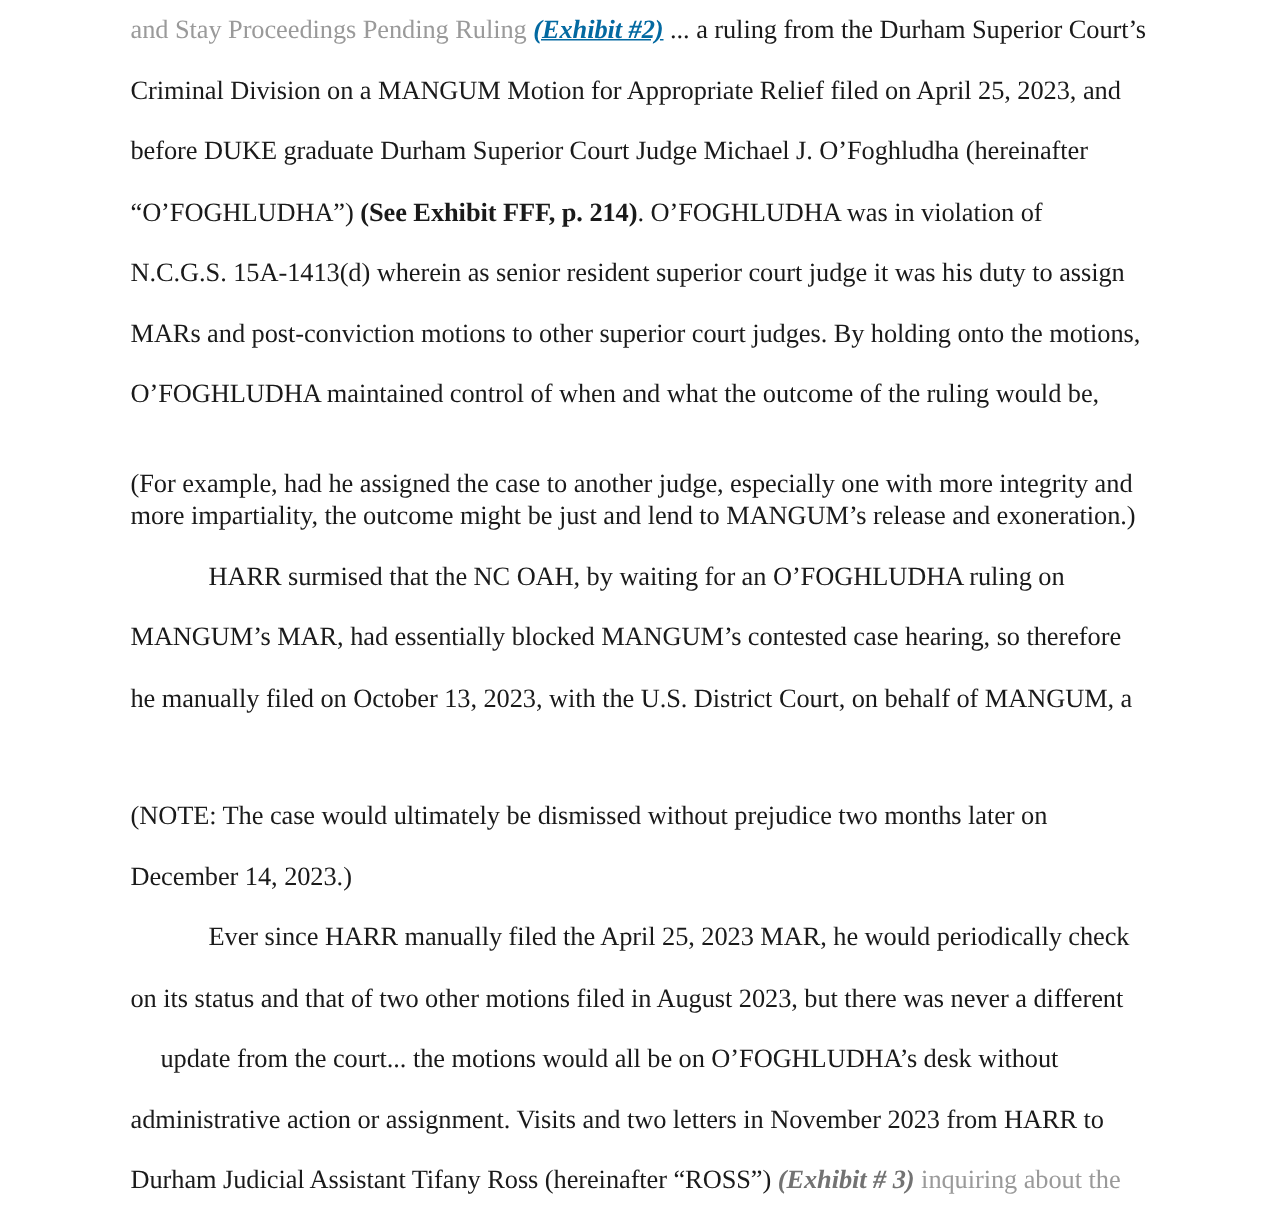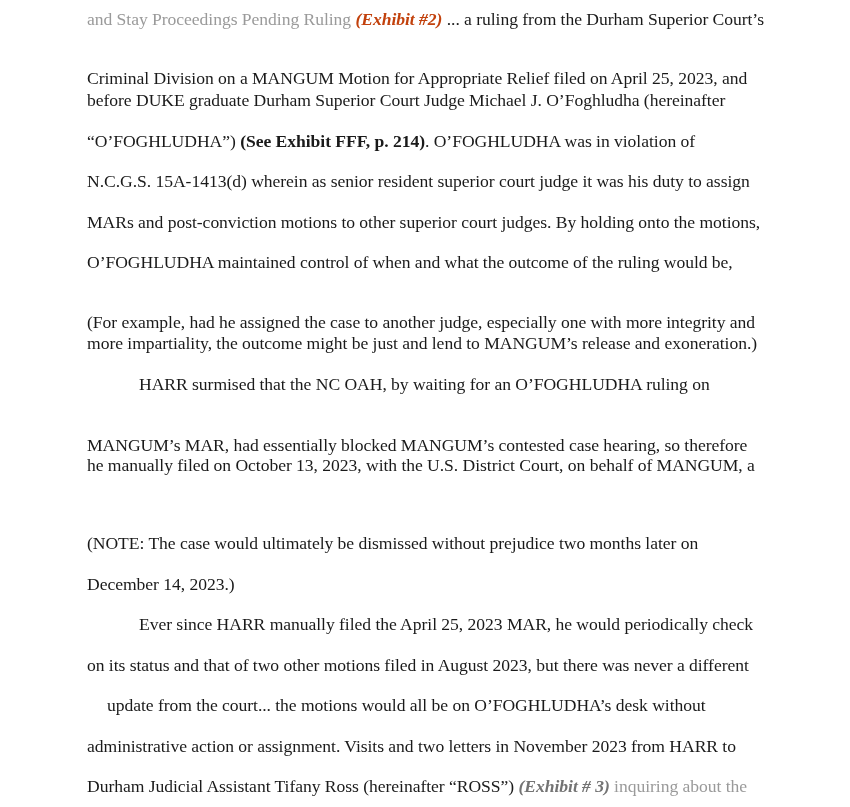--- a/index.html
+++ b/index.html
@@ -27,55 +27,56 @@
     white-space: nowrap;
     font-family: "Liberation Serif", "DejaVu Serif", serif;
     font-size: 17.6px;
     line-height: 22px;
     color: #1a1a1a;
     letter-spacing: -0.05px;
   }
   .line.indent { left: 139px; }
   .faded { color: #9a9a9a; }
   .exhibit-faded {
-    color: #c2410c;
+    color: #0369a1;
     font-style: italic;
     font-weight: bold;
+    text-decoration: underline;
   }
   .exhibit {
     color: #737373;
     font-style: italic;
     font-weight: bold;
   }
   .bold { font-weight: bold; }
 </style>
 </head>
 <body>
 
 <div class="page">
 
   <div class="line" style="top:8px;">
     <span class="faded">and Stay Proceedings Pending Ruling </span><span class="exhibit-faded">(Exhibit #2)</span><span> ... a ruling from the Durham Superior Court’s</span>
   </div>
 
-  <div class="line" style="top:67px;">Criminal Division on a MANGUM Motion for Appropriate Relief filed on April 25, 2023, and</div>
+  <div class="line" style="top:49px;">Criminal Division on a MANGUM Motion for Appropriate Relief filed on April 25, 2023, and</div>
   <div class="line" style="top:89px;">before DUKE graduate Durham Superior Court Judge Michael J. O’Foghludha (hereinafter</div>
 
   <div class="line" style="top:130px;">
     <span>“O’FOGHLUDHA”) </span><span class="bold">(See Exhibit FFF, p. 214)</span><span>.  O’FOGHLUDHA was in violation of</span>
   </div>
 
   <div class="line" style="top:170px;">N.C.G.S. 15A-1413(d) wherein as senior resident superior court judge it was his duty to assign</div>
   <div class="line" style="top:211px;">MARs and post-conviction motions to other superior court judges.  By holding onto the motions,</div>
   <div class="line" style="top:251px;">O’FOGHLUDHA maintained control of when and what the outcome of the ruling would be,</div>
   <div class="line" style="top:292px;margin-top:19px;">(For example, had he assigned the case to another judge, especially one with more integrity and</div>
   <div class="line" style="top:332px;">more impartiality, the outcome might be just and lend to MANGUM’s release and exoneration.)</div>
 
   <div class="line indent" style="top:373px;">HARR surmised that the NC OAH, by waiting for an O’FOGHLUDHA ruling on</div>
-  <div class="line" style="top:413px;margin-top:21px;">MANGUM’s MAR, had essentially blocked MANGUM’s contested case hearing, so therefore</div>
+  <div class="line" style="top:413px;">MANGUM’s MAR, had essentially blocked MANGUM’s contested case hearing, so therefore</div>
   <div class="line" style="top:454px;">he manually filed on October 13, 2023, with the U.S. District Court, on behalf of MANGUM, a</div>
   <div class="line" style="top:532px;">(NOTE: The case would ultimately be dismissed without prejudice two months later on</div>
   <div class="line" style="top:573px;">December 14, 2023.)</div>
 
   <div class="line indent" style="top:613px;">Ever since HARR manually filed the April 25, 2023 MAR, he would periodically check</div>
   <div class="line" style="top:654px;">on its status and that of two other motions filed in August 2023, but there was never a different</div>
   <div class="line" style="top:694px;margin-left:20px;">update from the court... the motions would all be on O’FOGHLUDHA’s desk without</div>
   <div class="line" style="top:735px;">administrative action or assignment.  Visits and two letters in November 2023 from HARR to</div>
 
   <div class="line" style="top:775px;">

